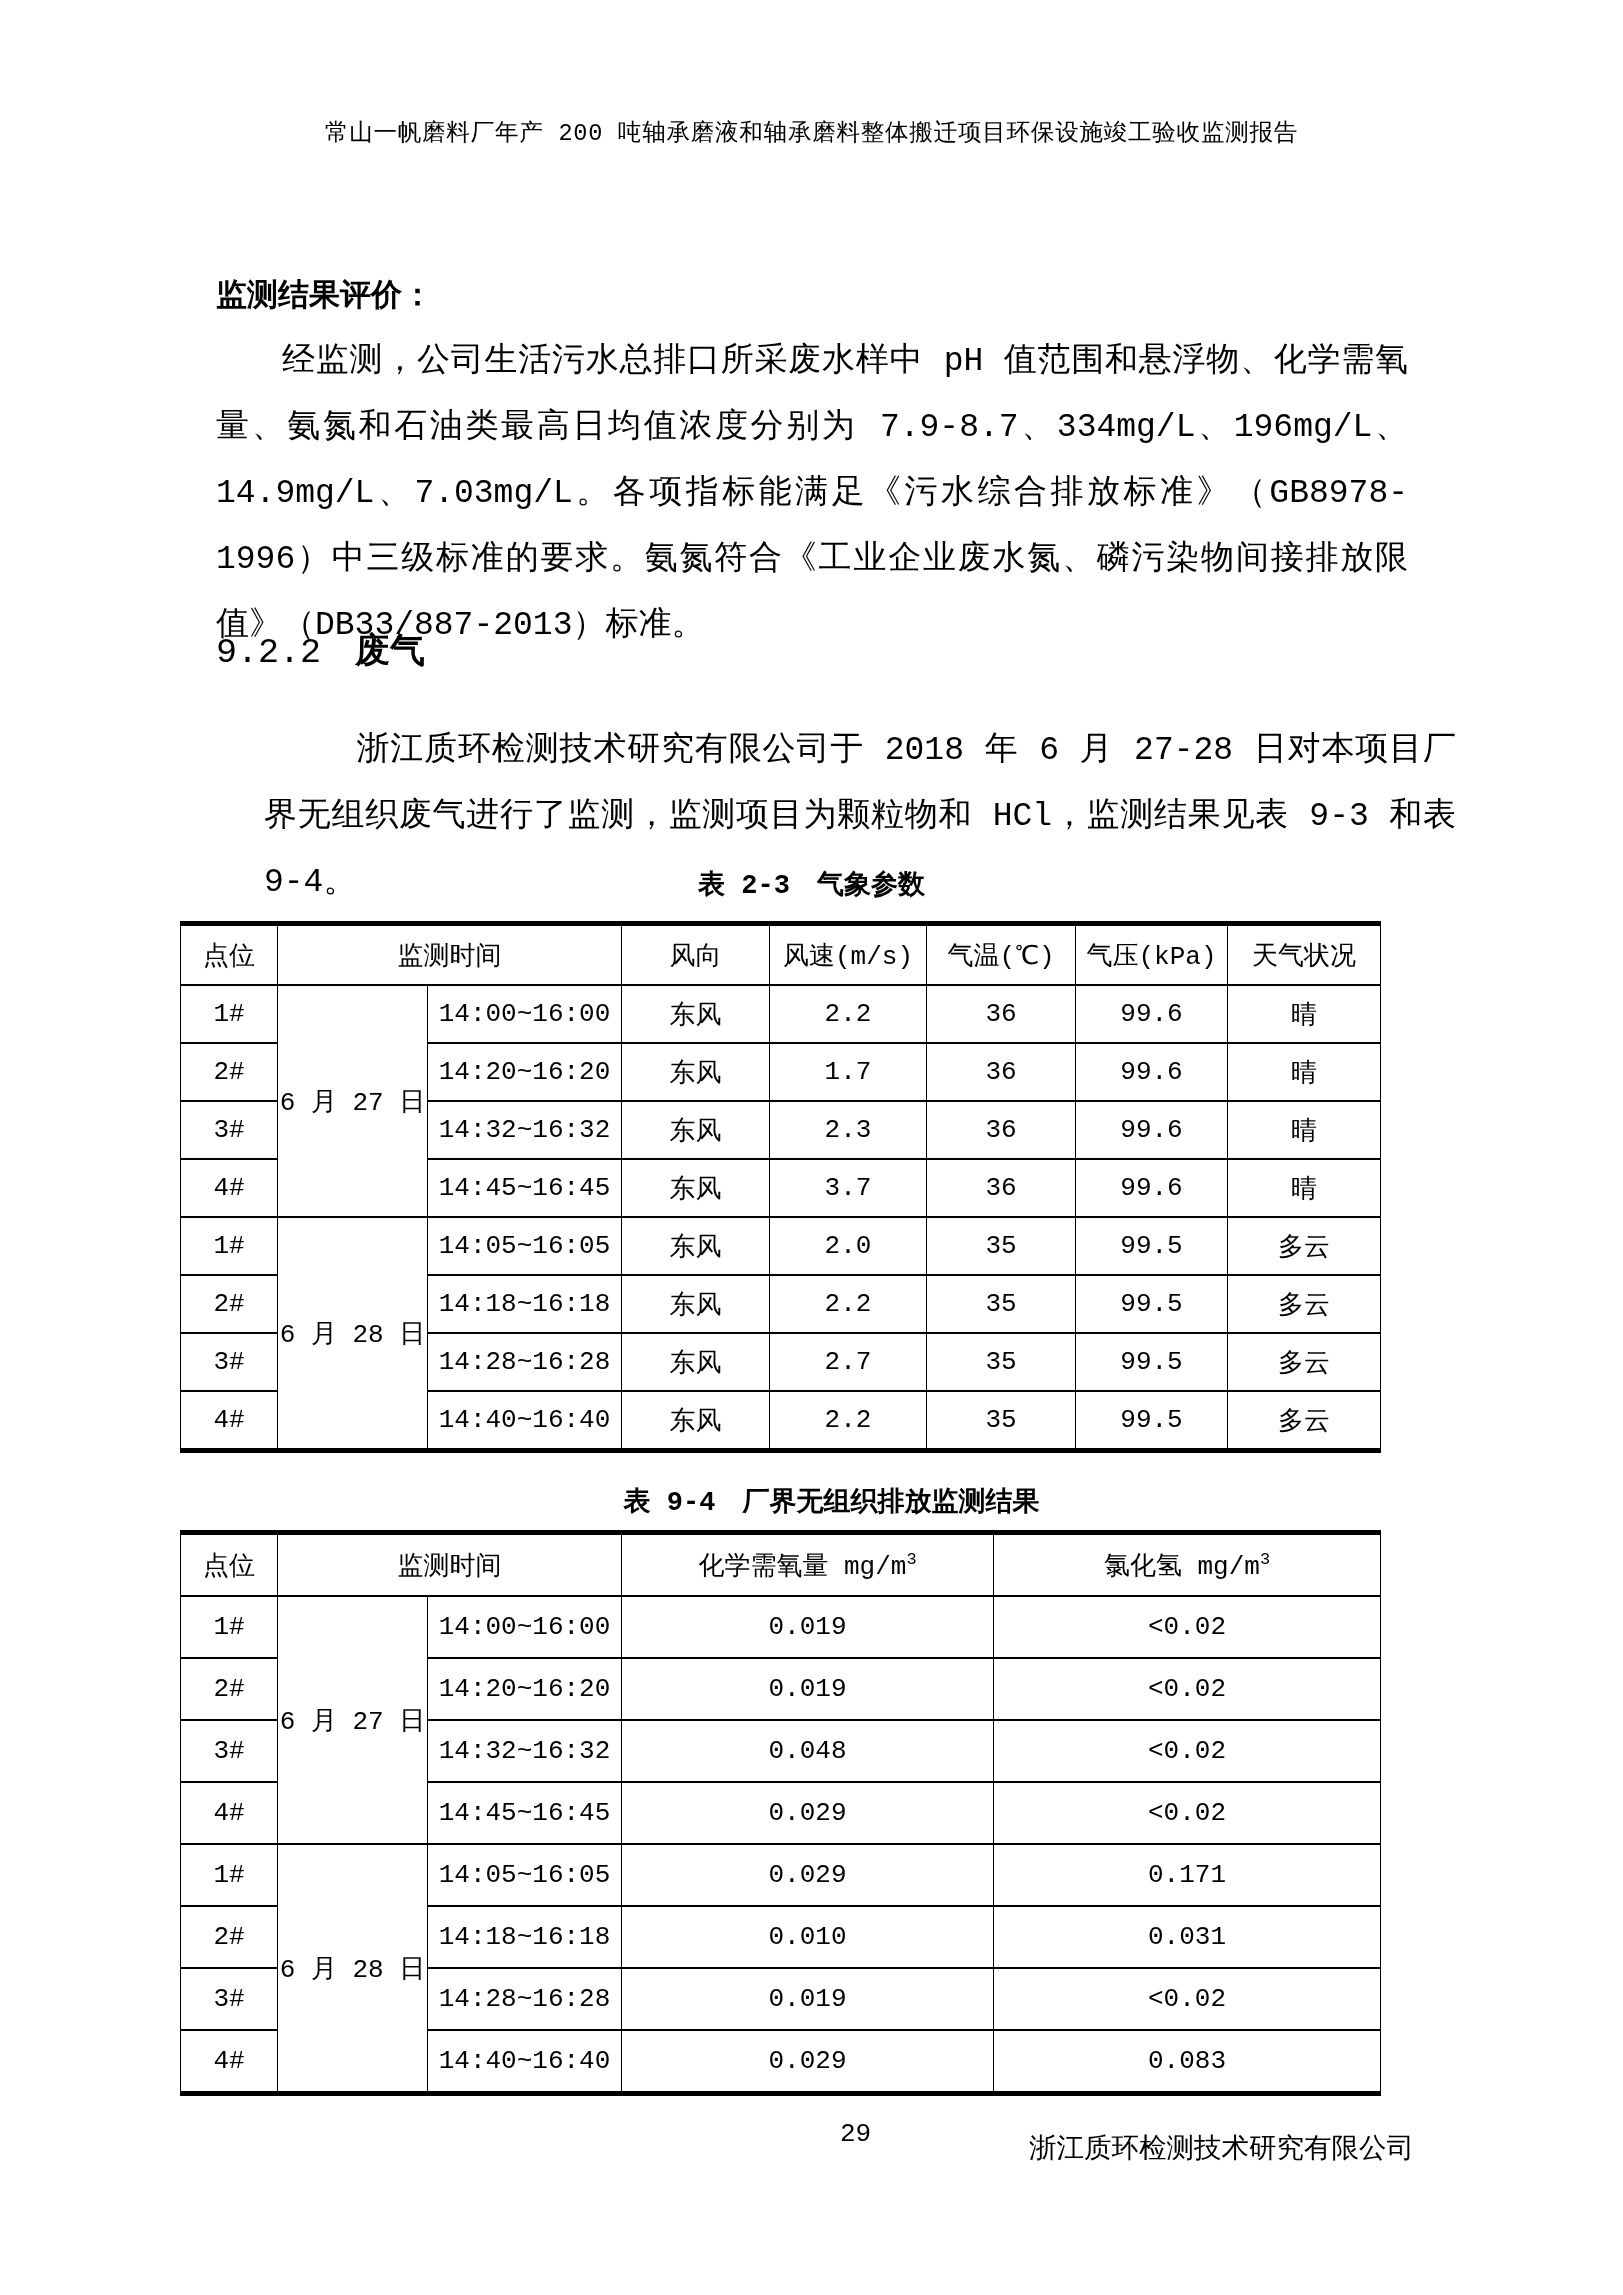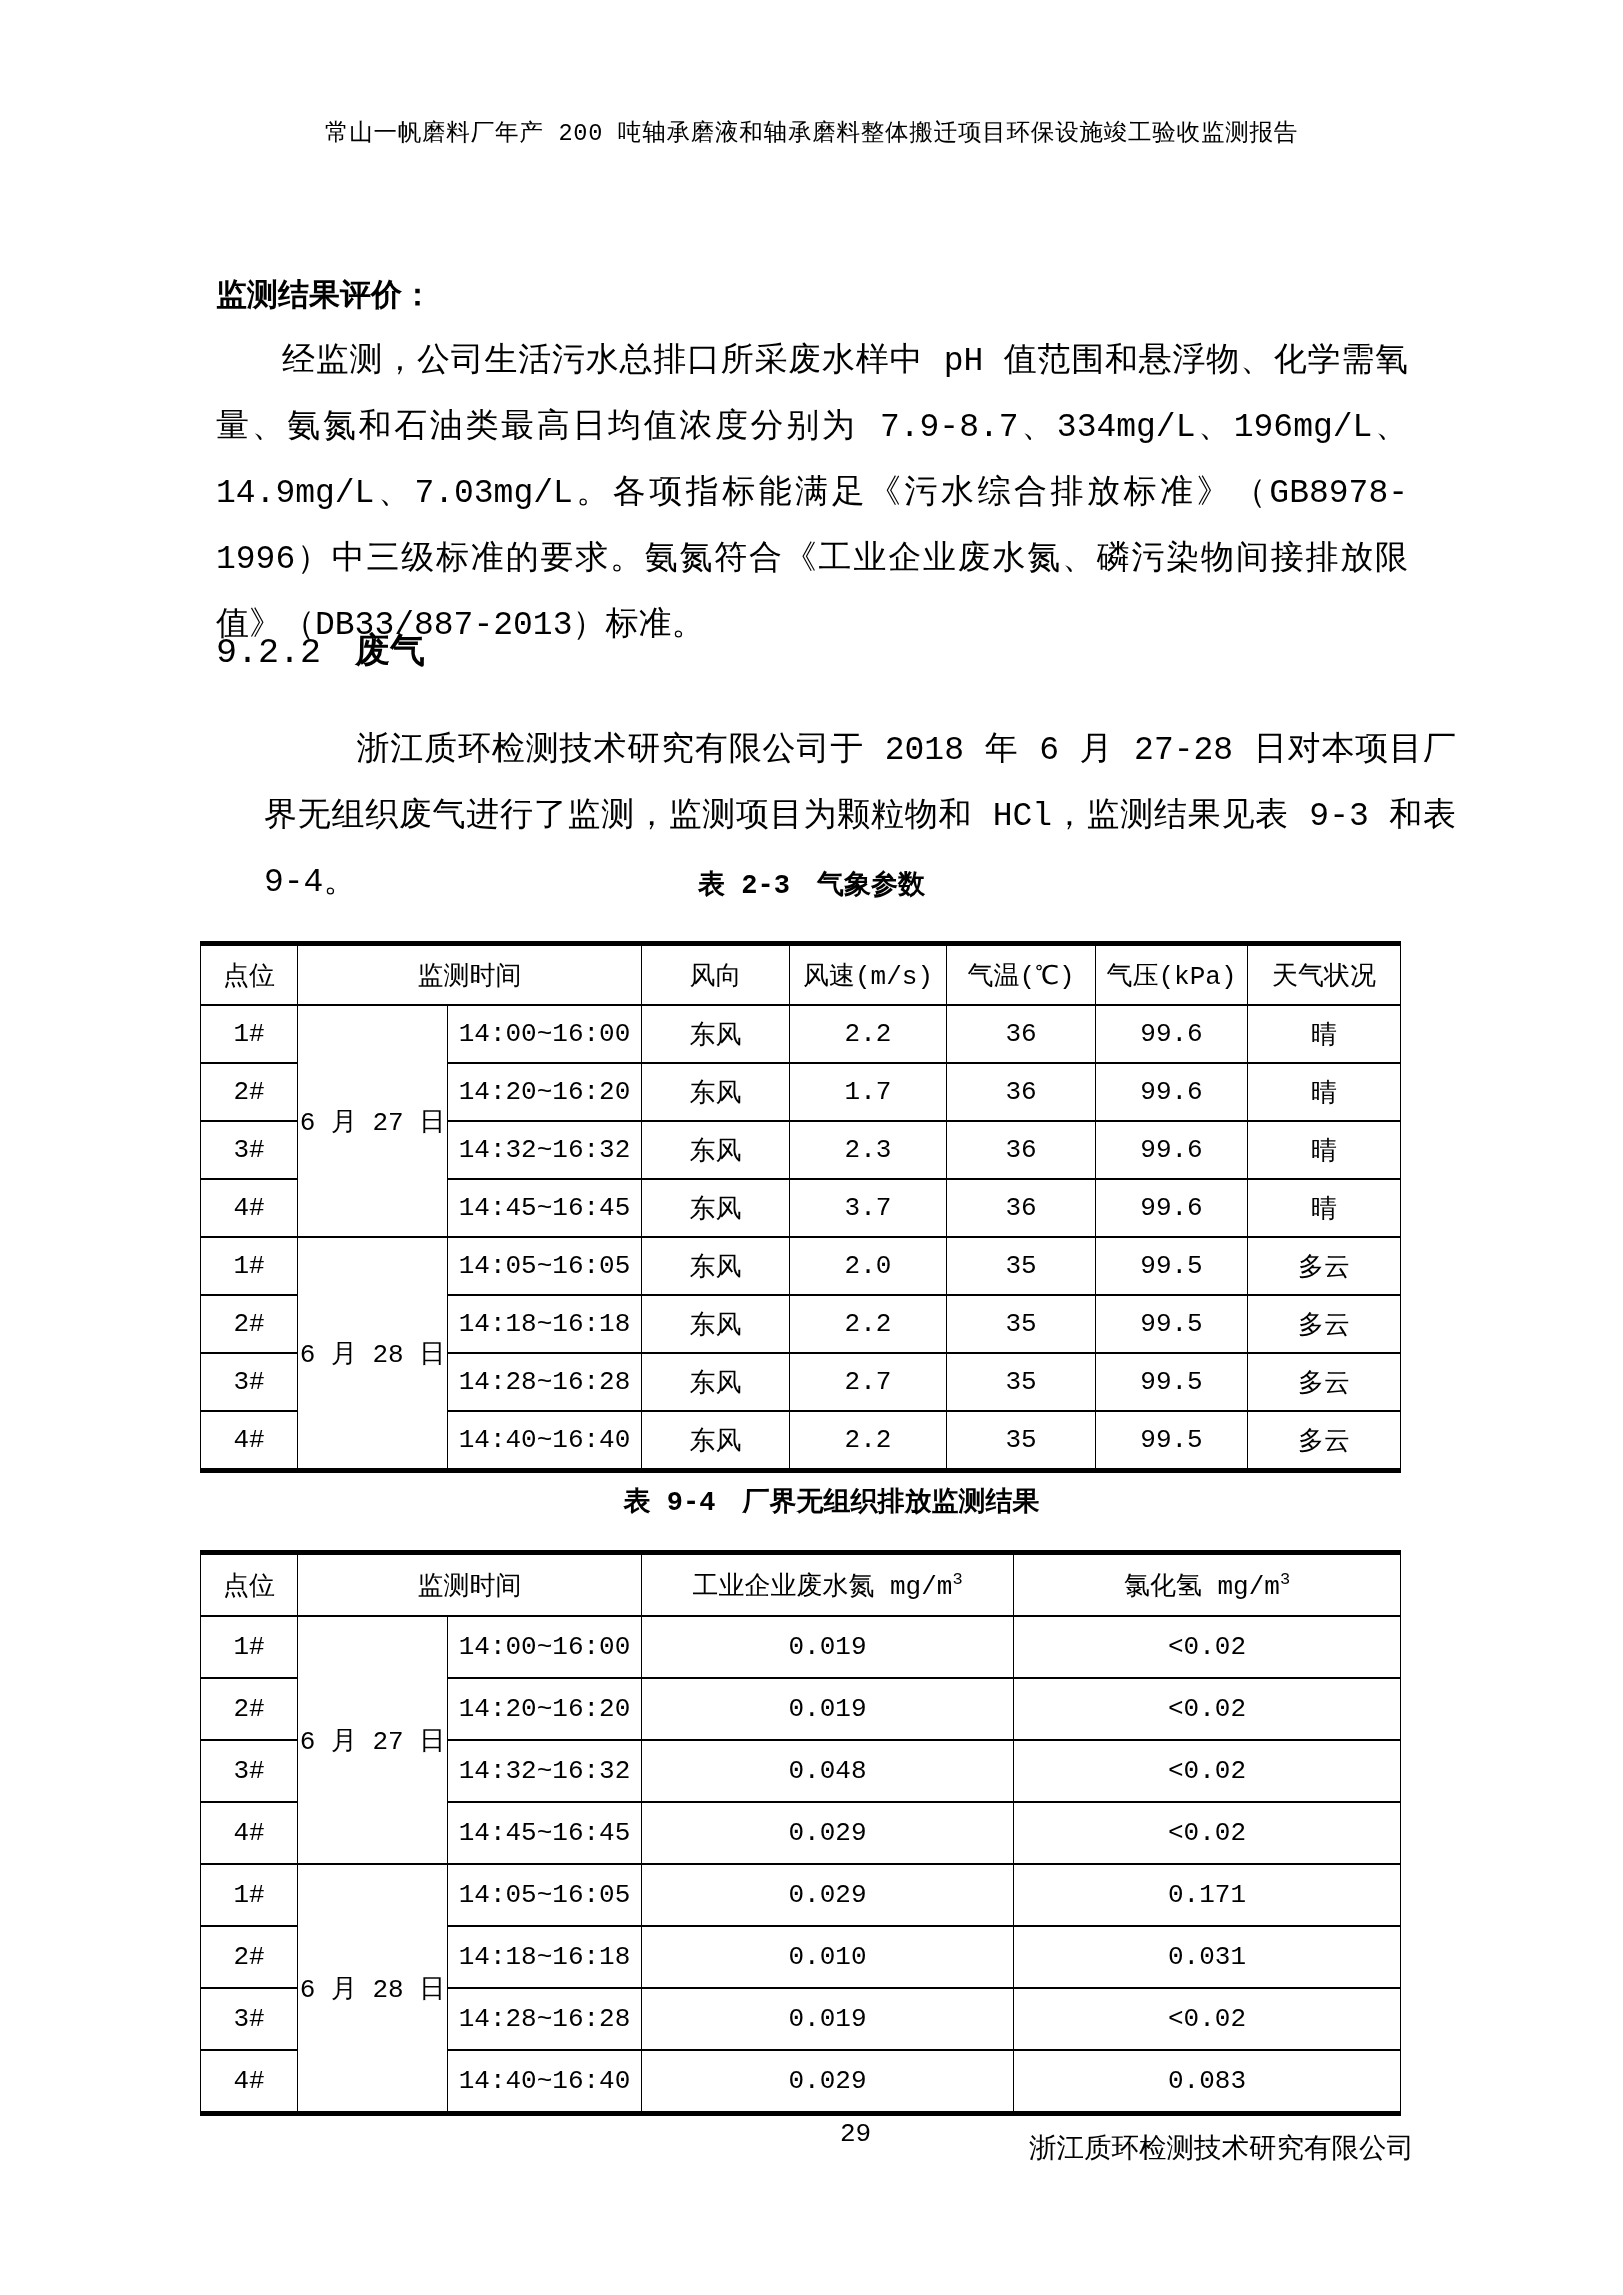--- a/index.html
+++ b/index.html
@@ -23,22 +23,22 @@
   .gas-heading{position:absolute;top:627px;left:216px;font-size:35px;}
   .gas-heading .num{font-weight:400;}
   .gas-heading .ttl{font-weight:700;margin-left:13px;text-align:right;}
   .tbl-title{
     position:absolute;left:0;width:100%;text-align:center;
     font-weight:700;font-size:27px;
   }
   .t93-title{top:866px;}
   .t94-title{top:1483px;margin-left:20px;}
   table.tbl{
-    position:absolute;left:200px;width:1200px;border-collapse:collapse;
-    table-layout:fixed;border-top:5.2px solid #000;border-bottom:5.9px solid #000;margin-top:20px;
+    position:absolute;left:180px;width:1200px;border-collapse:collapse;
+    table-layout:fixed;border-top:5.2px solid #000;border-bottom:5.9px solid #000;
   }
   .t93{top:921px;}
   .t94{top:1530px;}
   .tbl th,.tbl td{
     border:1.3px solid #000;border-top-width:2px;border-bottom-width:2px;
     text-align:center;vertical-align:middle;font-weight:400;font-size:26px;
     padding:0;overflow:hidden;
   }
   .t93 th{height:58px;}
   .t93 td{height:56px;}
@@ -177,21 +177,21 @@
       <col style="width:97px">
         <col style="width:150px">
         <col style="width:194px">
       <col style="width:372px">
         <col style="width:387px">
     </colgroup>
     <tbody>
       <tr>
         <th>点位</th>
         <th colspan="2">监测时间</th>
-        <th><span>工业企业废水氮 mg/m</span><sup>3</sup></th>
+        <th><span>化学需氧量 mg/m</span><sup>3</sup></th>
         <th><span>氯化氢 mg/m</span><sup>3</sup></th>
       </tr>
       <tr>
         <td>1#</td>
         <td rowspan="4">6 月 27 日</td>
         <td>14:00~16:00</td>
         <td>0.019</td>
         <td>&lt;0.02</td>
       </tr>
       <tr>

